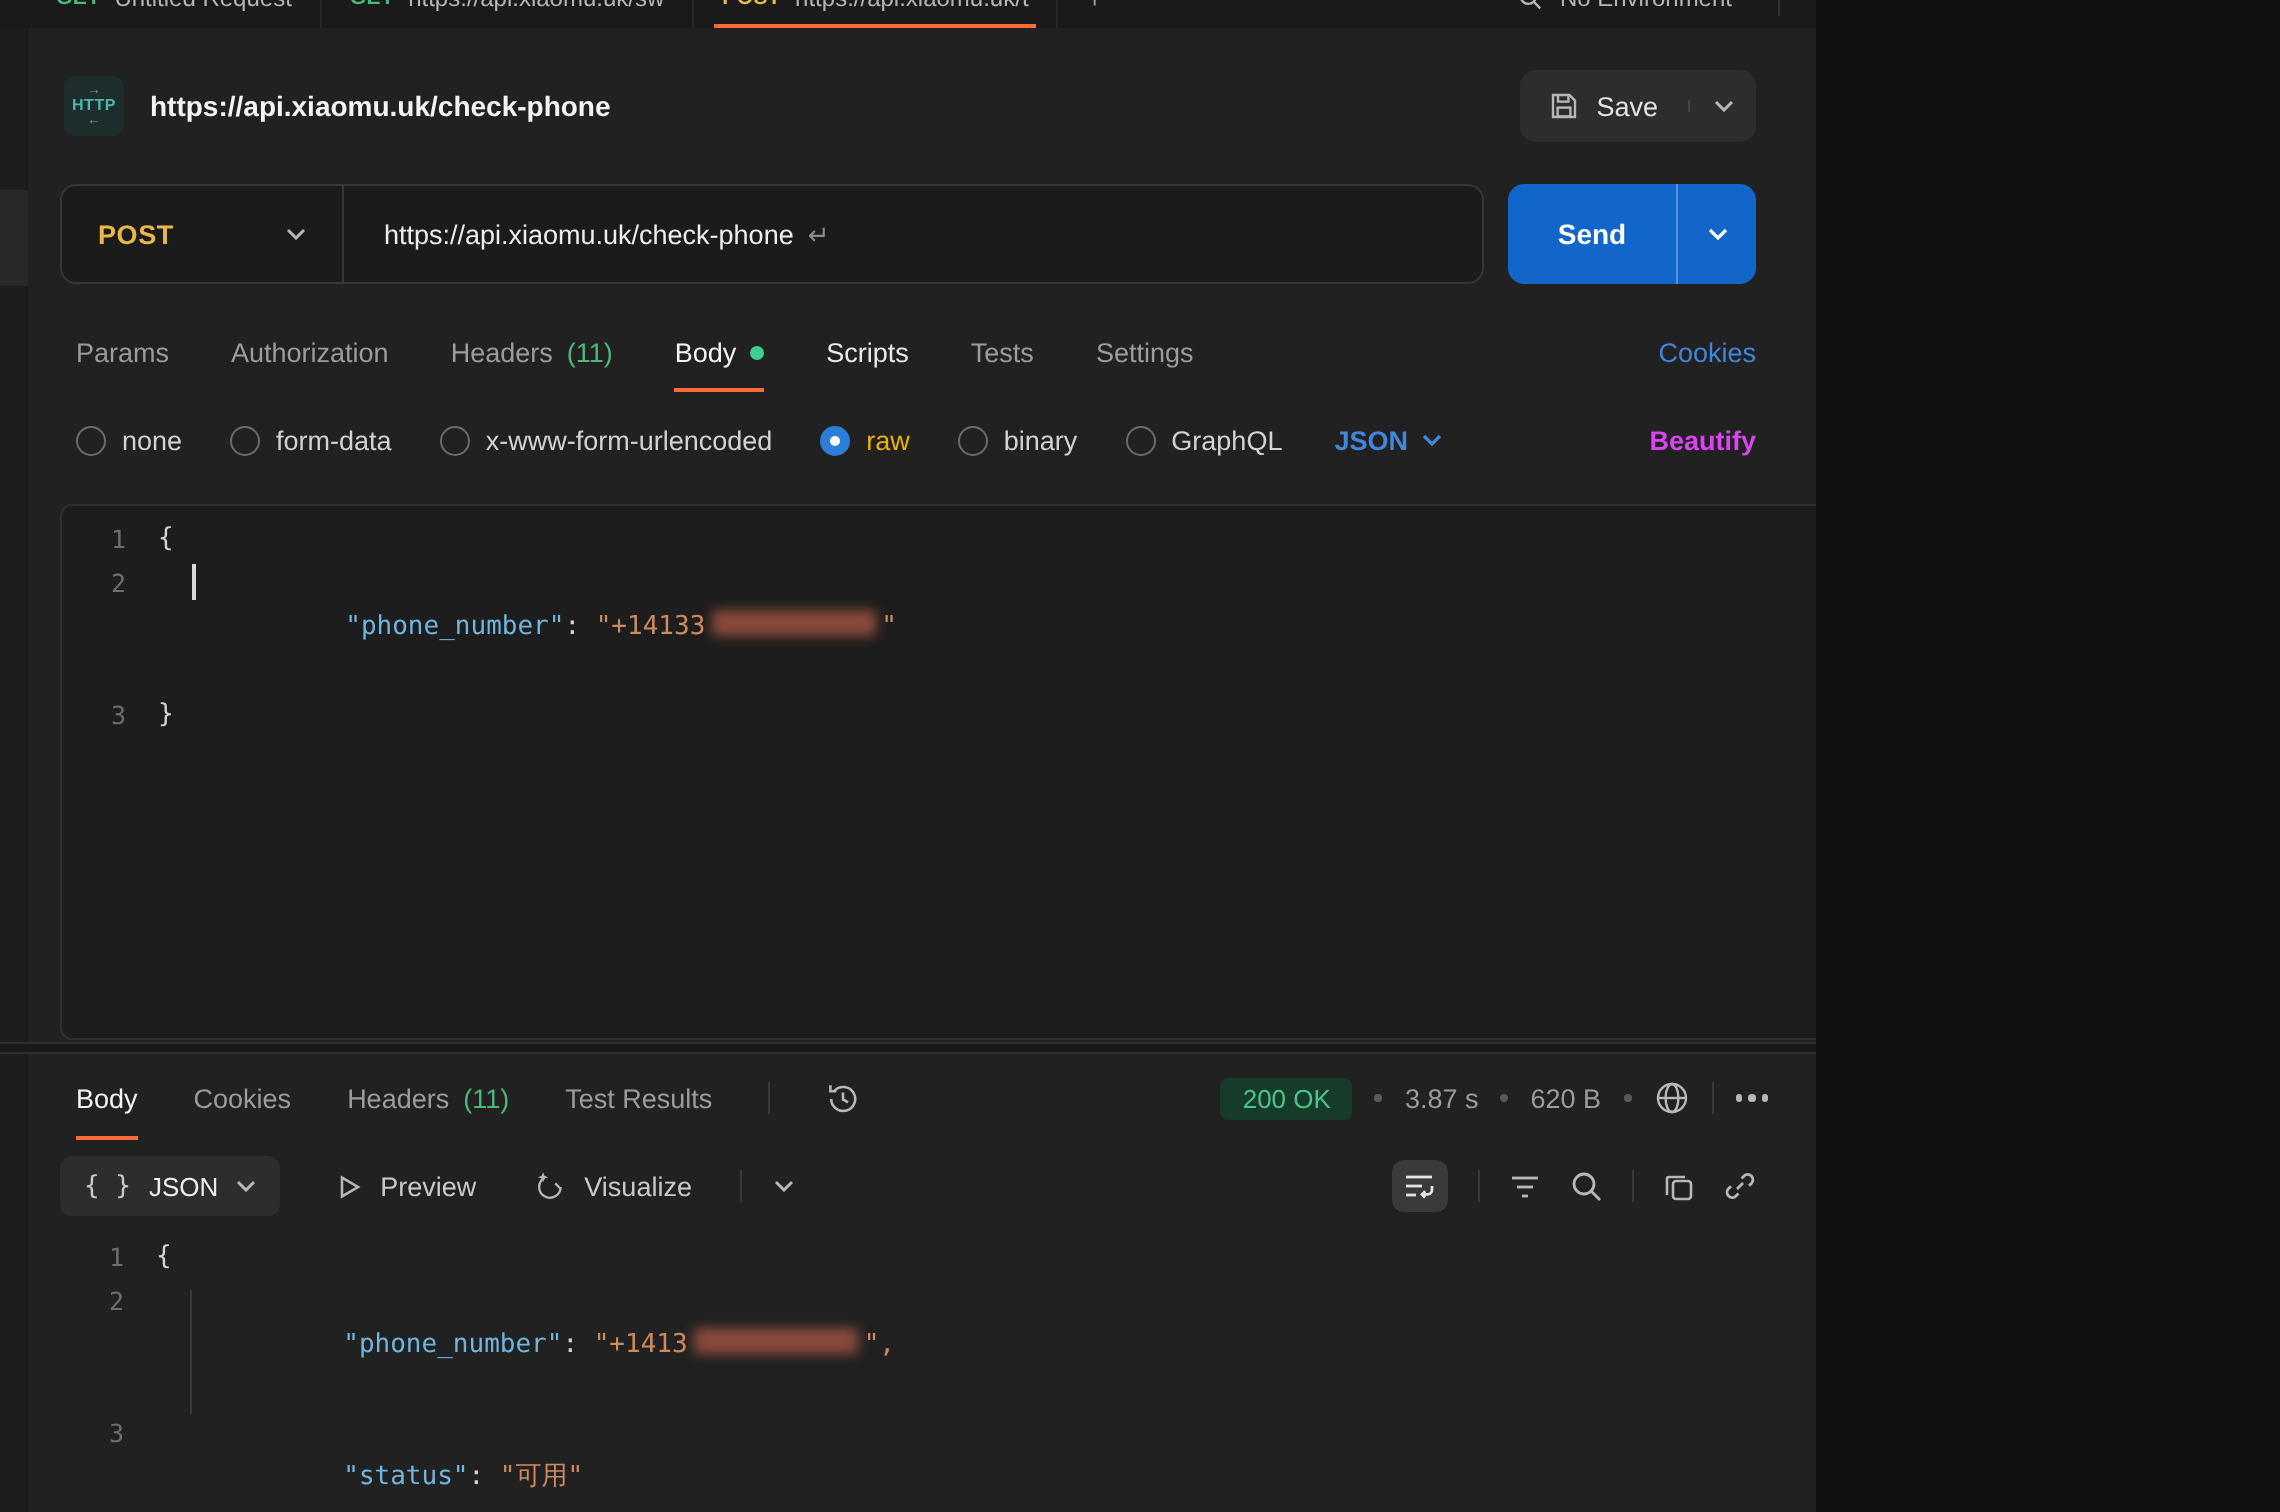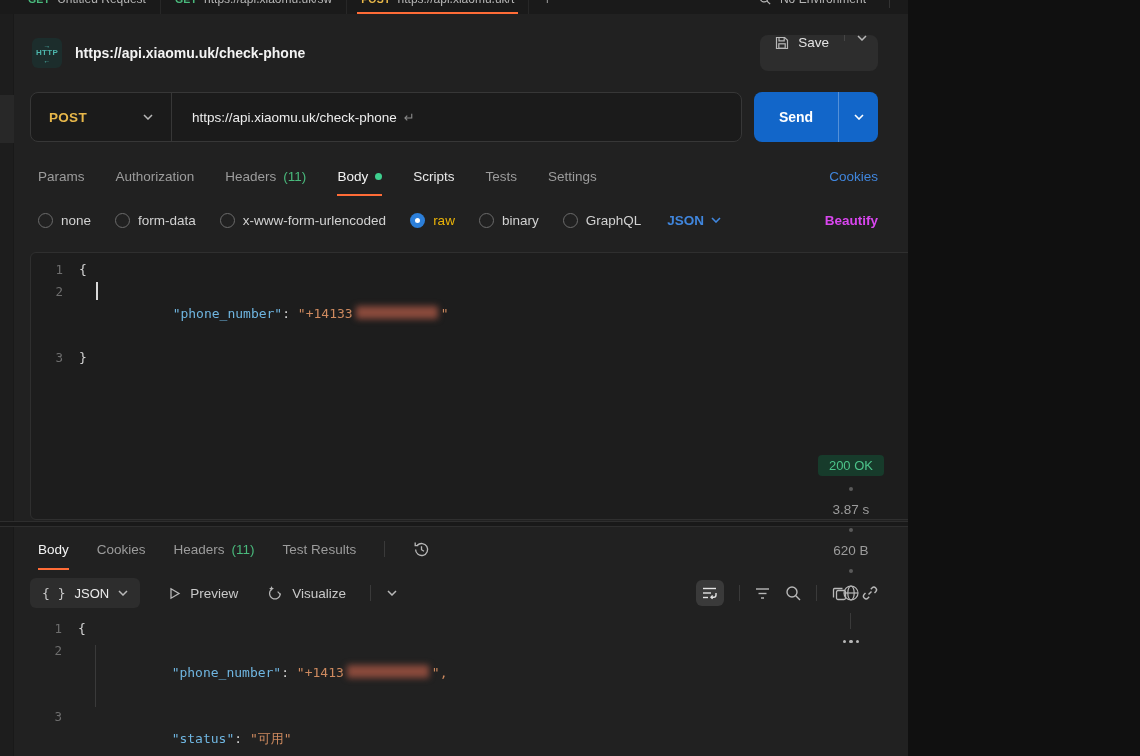--- a/index.html
+++ b/index.html
@@ -30,21 +30,21 @@
 
   
   .req-header { position:absolute; top:24px; left:14px; right:0; height:58px;
                 display:flex; align-items:center; padding:0 30px 0 18px; }
   .http-badge { width:30px; height:30px; border-radius:6px; background:#1c2d2c;
                 display:flex; flex-direction:column; align-items:center; justify-content:center;
                 color:#4db6ac; line-height:1; }
   .http-badge .arr { font-size:7px; }
   .http-badge .txt { font-size:8px; font-weight:700; letter-spacing:.3px; }
   .req-title { margin-left:13px; font-size:14px; font-weight:700; color:#f3f3f3; }
-  .save-group { margin-left:auto; display:flex; align-items:flex-start; height:36px; background:#2d2d2d; border-radius:8px; overflow:hidden; }
+  .save-group { margin-left:auto; display:flex; align-items:center; height:36px; background:#2d2d2d; border-radius:8px; overflow:hidden; }
   .save-main { display:flex; align-items:center; gap:9px; padding:0 15px; color:#e3e3e3; cursor:default; }
   .save-caret { width:34px; display:flex; align-items:center; justify-content:center; border-left:1px solid #454545; color:#cfcfcf; }
 
   
   .url-row { position:absolute; top:92px; left:30px; right:30px; height:50px; display:flex; gap:12px; }
   .url-box { flex:1; display:flex; align-items:center; background:#1b1b1b; border:1px solid #373737; border-radius:8px; }
   .method-label { padding:0 0 0 18px; color:#e7b74a; font-weight:700; letter-spacing:.3px; }
   .method-caret { margin:0 0 0 56px; color:#9a9a9a; }
   .url-vsep { width:1px; align-self:stretch; background:#373737; margin-left:18px; }
   .url-text { margin-left:20px; color:#ededed; }
@@ -93,21 +93,21 @@
                  background:#242424; border:1px solid #343434; display:flex; align-items:center; justify-content:center; color:#cfcfcf; }
 
   
   .pane-divider { position:absolute; left:0; right:0; top:521px; height:6px; background:#191919;
                   border-top:1px solid #2e2e2e; border-bottom:1px solid #2e2e2e; }
 
   
   .resp-tabs { position:absolute; top:528px; left:14px; right:24px; height:42px;
                display:flex; align-items:center; gap:28px; padding-left:24px; color:#9c9c9c; }
   .vsep16 { width:1px; height:16px; background:#3a3a3a; flex:none; }
-  .resp-meta { margin-left:auto; display:flex; align-items:center; gap:11px; color:#9c9c9c;flex-direction:column; }
+  .resp-meta { margin-left:auto; display:flex; align-items:center; gap:11px; color:#9c9c9c; }
   .status-badge { background:#173b2b; color:#4cc38a; font-size:13px; padding:3px 11px; border-radius:4px; }
   .mdot { width:4px; height:4px; border-radius:50%; background:#5a5a5a; }
   .dots3 { display:flex; gap:3px; align-items:center; }
   .dots3 i { width:3.5px; height:3.5px; border-radius:50%; background:#b8b8b8; }
   .icon { color:#b8b8b8; display:flex; align-items:center; }
 
   
   .resp-toolbar { position:absolute; top:577px; left:30px; right:30px; height:32px; display:flex; align-items:center; }
   .fmt-btn { display:flex; align-items:center; gap:9px; background:#2d2d2d; border-radius:6px; height:30px; padding:0 12px; color:#ececec; font-size:13px; }
   .braces { font-family:"DejaVu Sans Mono", monospace; color:#c9c9c9; font-size:13px; }

